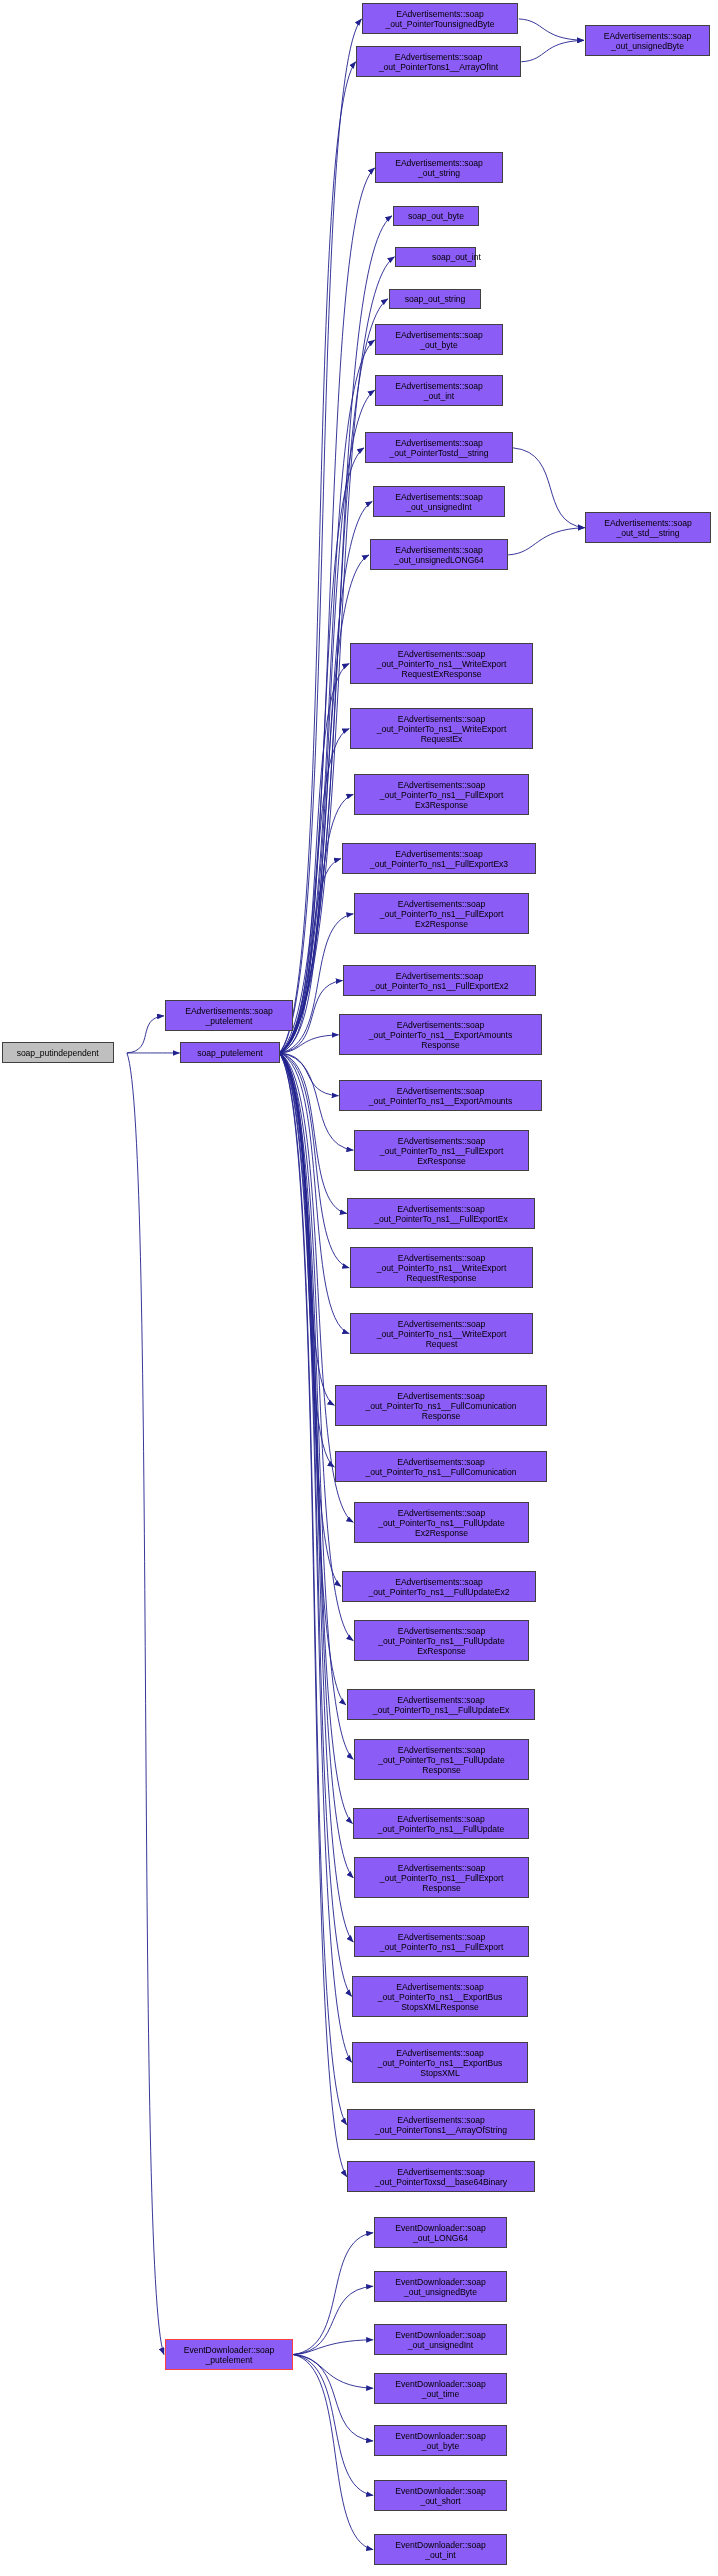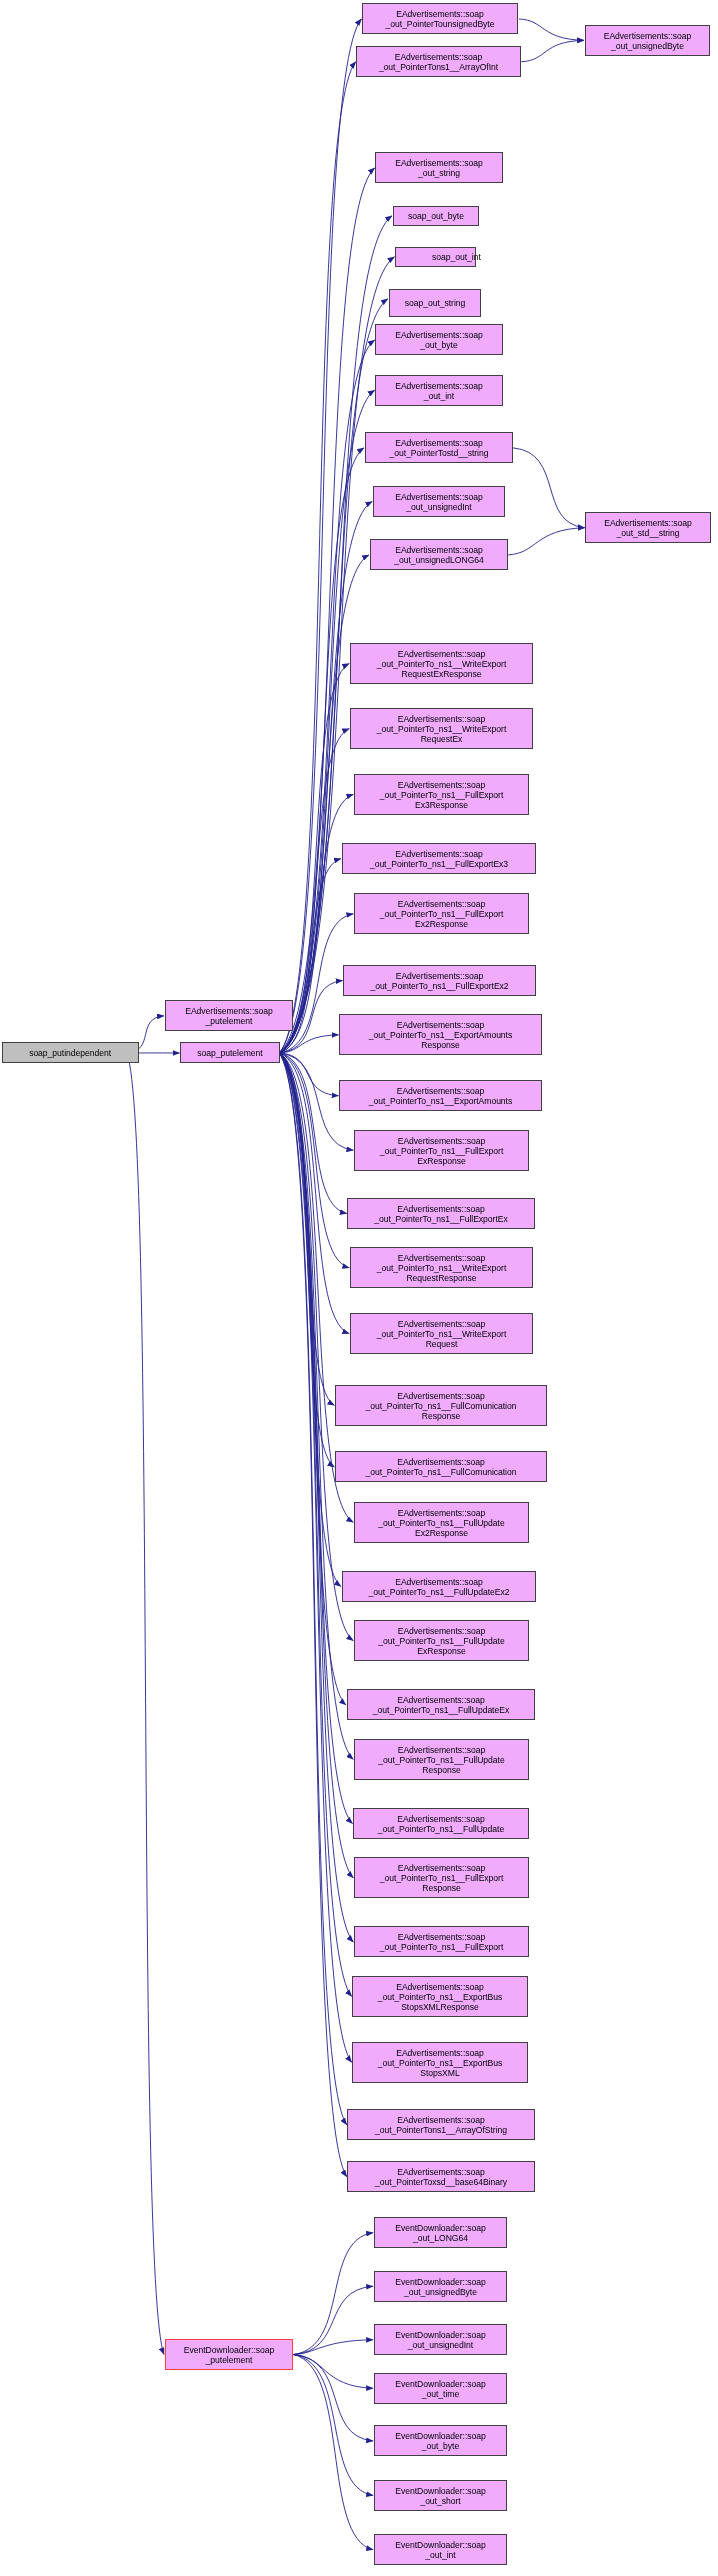--- a/index.html
+++ b/index.html
@@ -23,21 +23,21 @@
     height: 2576px;
     pointer-events: none;
   }
   .node {
     position: absolute;
     box-sizing: border-box;
     display: flex;
     align-items: center;
     justify-content: center;
     text-align: center;
-    background: #f0abfc;
+    background: #8b5cf6;
     border: 0.8px solid #404040;
     color: #000000;
     font-size: 8.6px;
     line-height: 10px;
     letter-spacing: -0.04px;
     white-space: pre-line;
     padding: 0 1.6px;
     z-index: 5;
   }
   .node.root {
@@ -110,37 +110,37 @@
         <path d="M 356,2860 C 425.05,2851.12 389.65,2720.88 453,2712" marker-end="url(#arrowhead)"></path>
         <path d="M 356,2860 C 419.65,2855.02 389.65,2781.98 453,2777" marker-end="url(#arrowhead)"></path>
         <path d="M 356,2860 C 383.9,2858.92 389.65,2843.08 453,2842" marker-end="url(#arrowhead)"></path>
         <path d="M 356,2860 C 396.55,2862.46 389.65,2898.54 453,2901" marker-end="url(#arrowhead)"></path>
         <path d="M 356,2860 C 425.05,2866.3 389.65,2958.7 453,2965" marker-end="url(#arrowhead)"></path>
         <path d="M 356,2860 C 425.05,2870.26 389.65,3020.74 453,3031" marker-end="url(#arrowhead)"></path>
         <path d="M 356,2860 C 425.05,2874.22 389.65,3082.78 453,3097" marker-end="url(#arrowhead)"></path>
       </g>
   </svg>
   <div id="node-layer">
-      <div class="node root" style="left: 1.6px; top: 1042px; width: 137px; height: 21.4px;"><span>soap_putindependent</span></div>
+      <div class="node root" style="left: 1.6px; top: 1042px; width: 112px; height: 21.4px;"><span>soap_putindependent</span></div>
       <div class="node" style="left: 165px; top: 1000px; width: 128px; height: 31px;"><span>EAdvertisements::soap
 _putelement</span></div>
       <div class="node" style="left: 180px; top: 1042px; width: 100px; height: 21.4px;"><span>soap_putelement</span></div>
       <div class="node highlight" style="left: 165px; top: 2339px; width: 128px; height: 31px;"><span>EventDownloader::soap
 _putelement</span></div>
       <div class="node" style="left: 362px; top: 3.3px; width: 156px; height: 31px;"><span>EAdvertisements::soap
 _out_PointerTounsignedByte</span></div>
       <div class="node" style="left: 356px; top: 46px; width: 165px; height: 31px;"><span>EAdvertisements::soap
 _out_PointerTons1__ArrayOfInt</span></div>
       <div class="node" style="left: 585px; top: 25px; width: 125px; height: 31px;"><span>EAdvertisements::soap
 _out_unsignedByte</span></div>
       <div class="node" style="left: 375px; top: 152px; width: 128px; height: 31px;"><span>EAdvertisements::soap
 _out_string</span></div>
       <div class="node" style="left: 393px; top: 206px; width: 86px; height: 20px;"><span>soap_out_byte</span></div>
       <div class="node" style="left: 395px; top: 247px; width: 81px; height: 20px; padding-left: 36px;"><span>soap_out_int</span></div>
-      <div class="node" style="left: 389px; top: 289px; width: 92px; height: 28px;"><span>soap_out_string</span></div>
+      <div class="node" style="left: 389px; top: 289px; width: 92px; height: 20px;"><span>soap_out_string</span></div>
       <div class="node" style="left: 375px; top: 324px; width: 128px; height: 31px;"><span>EAdvertisements::soap
 _out_byte</span></div>
       <div class="node" style="left: 375px; top: 375px; width: 128px; height: 31px;"><span>EAdvertisements::soap
 _out_int</span></div>
       <div class="node" style="left: 365px; top: 432px; width: 148px; height: 31px;"><span>EAdvertisements::soap
 _out_PointerTostd__string</span></div>
       <div class="node" style="left: 373px; top: 486px; width: 132px; height: 31px;"><span>EAdvertisements::soap
 _out_unsignedInt</span></div>
       <div class="node" style="left: 370px; top: 539px; width: 138px; height: 31px;"><span>EAdvertisements::soap
 _out_unsignedLONG64</span></div>

